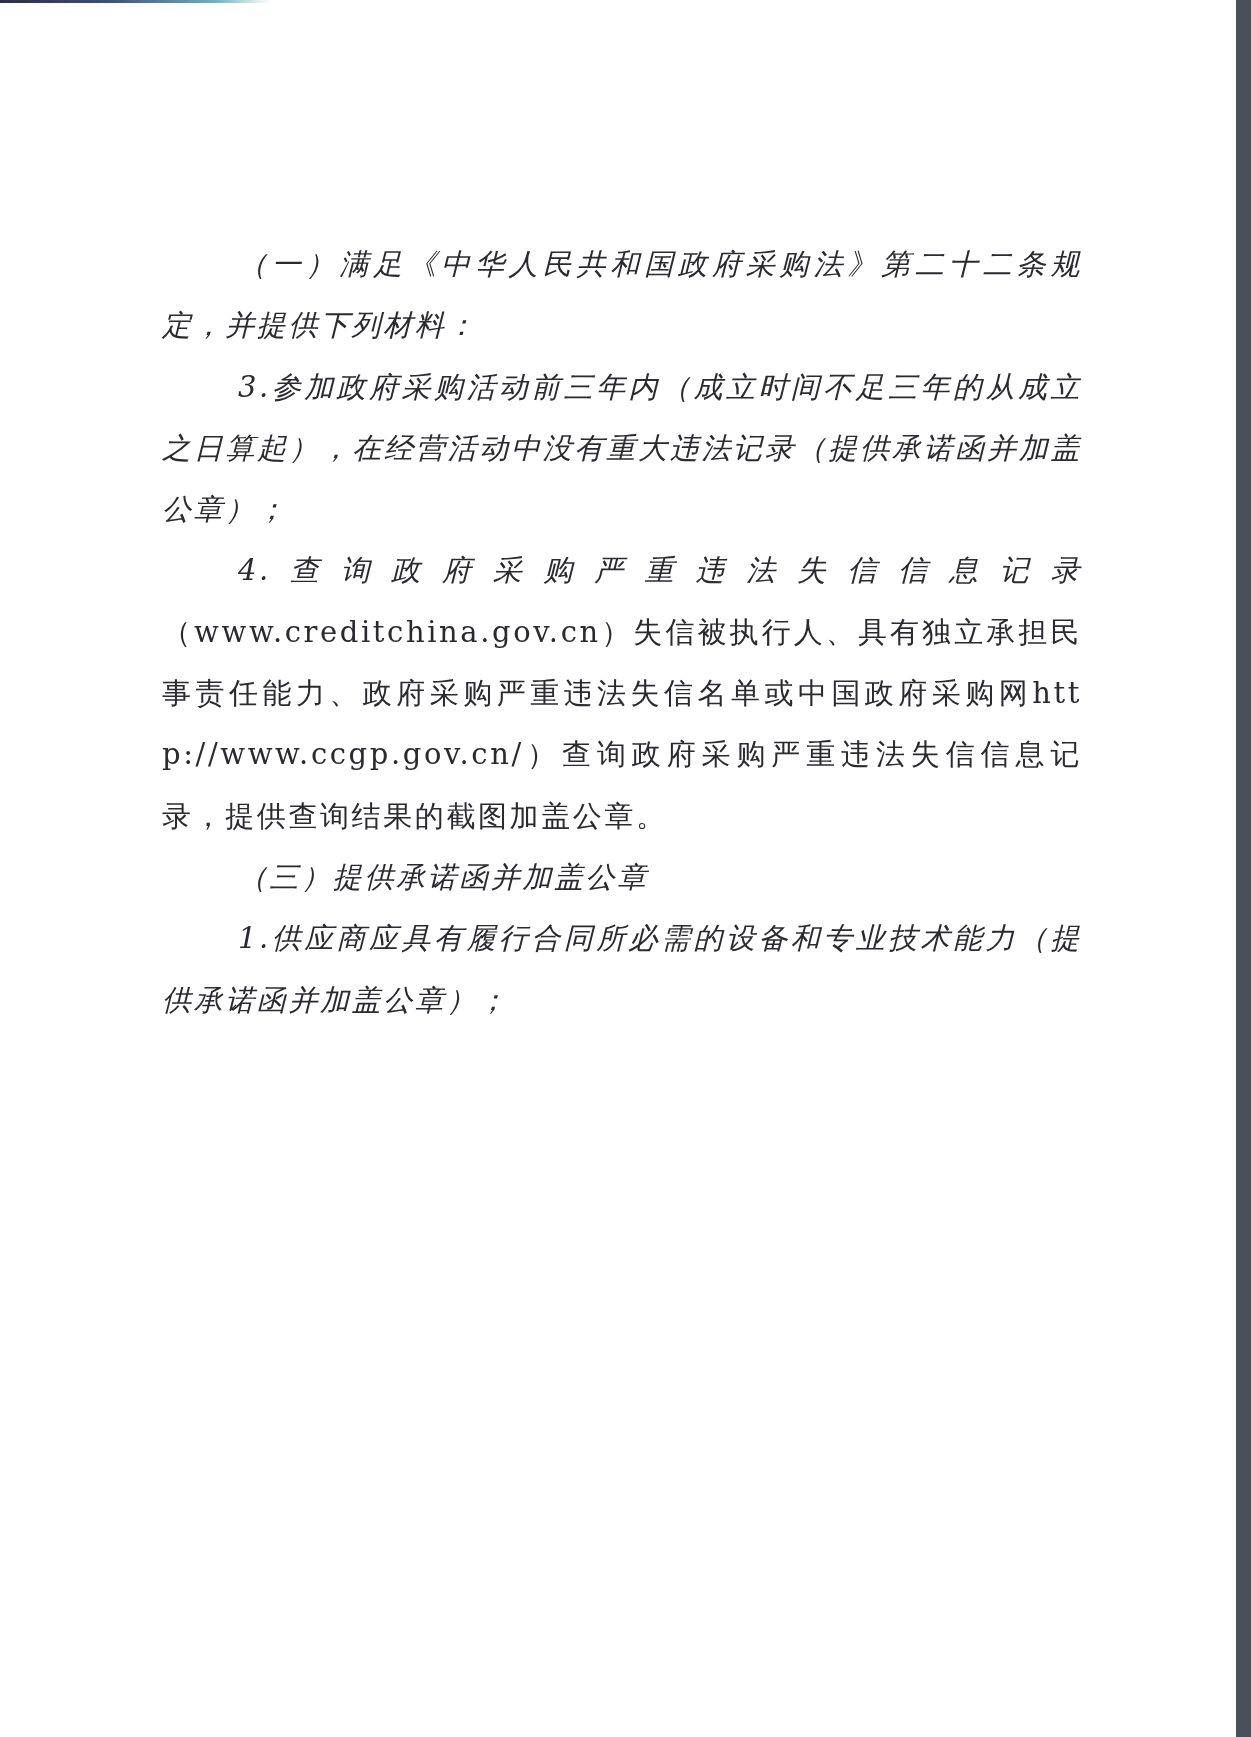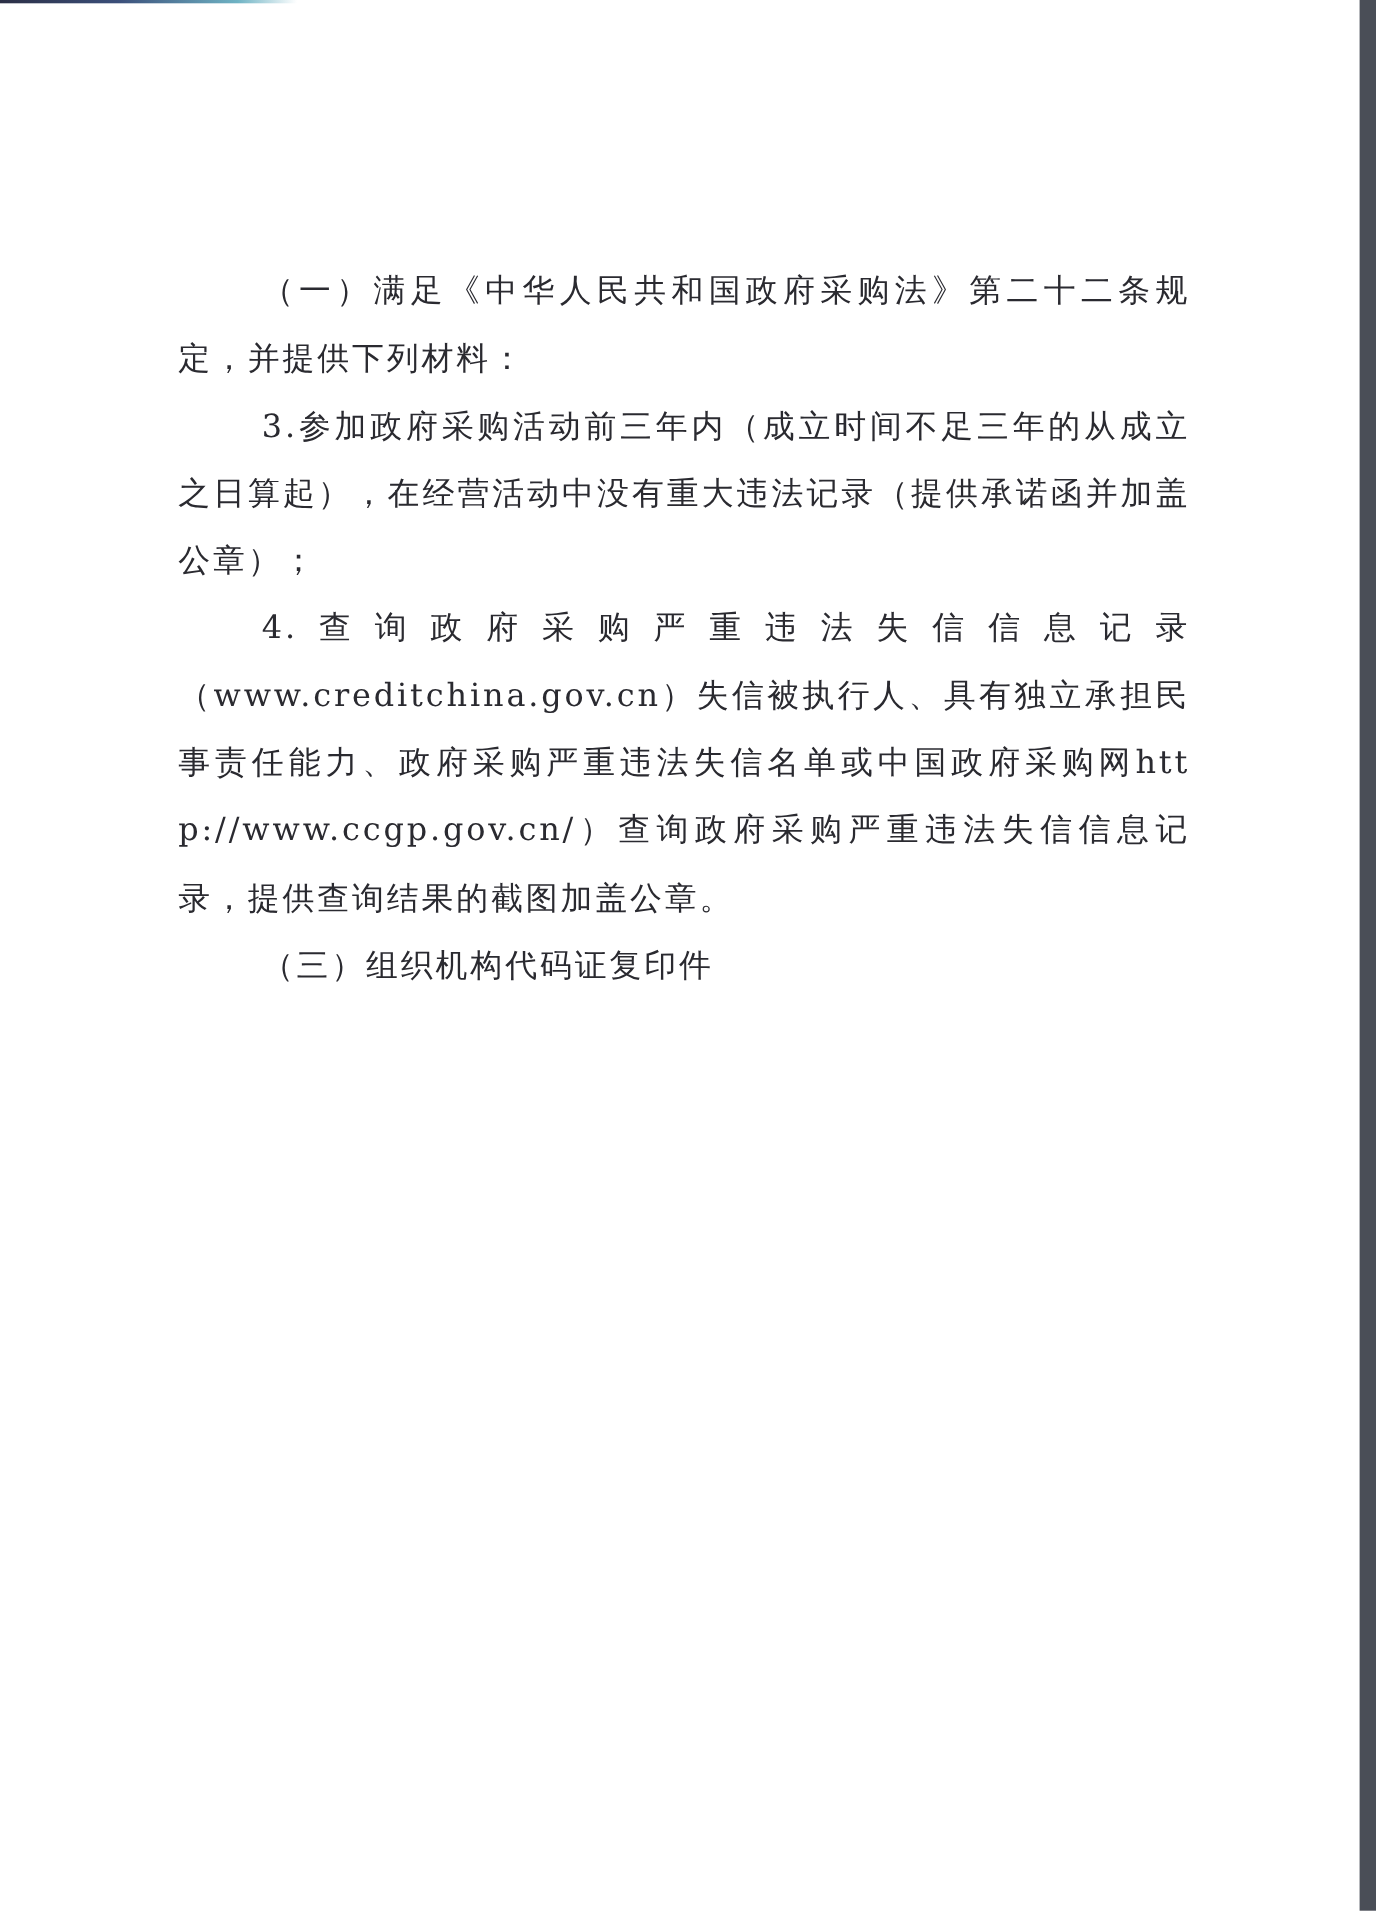--- a/index.html
+++ b/index.html
@@ -35,21 +35,21 @@
     }
     .para {
       margin: 0;
       font-size: 29px;
       line-height: 61.3px;
       letter-spacing: 2.6px;
       text-align: justify;
       text-align-last: left;
       word-break: break-all;
     }
-    .indent { text-indent: 76px; }
+    .indent { text-indent: 76px; font-style: italic; }
     .heading { font-weight: normal; }
     .spread {
       text-align: justify;
       text-align-last: justify;
       display: block;
     }
   </style>
 </head>
 <body>
 
@@ -63,16 +63,17 @@
 
 
   <p class="para indent"><span>3.</span><span>参加政府采购活动前三年内（成立时间不足三年的从成立之日算起），在经营活动中没有重大违法记录（提供承诺函并加盖公章）；</span></p>
 
   <div class="para">
     <span class="spread indent"><span>4.</span><span>查询政府采购严重违法失信信息记录</span></span>
     <span>（www.creditchina.gov.cn）失信被执行人、具有独立承担民事责任能力、政府采购严重违法失信名单或中国政府采购网http://www.ccgp.gov.cn/）查询政府采购严重违法失信信息记录，提供查询结果的截图加盖公章。</span>
   </div>
 
 
-  <p class="para indent heading"><span>（三）</span><span>组织机构代码证复印件</span></p>
+  <p class="para indent heading"><span>（三）</span><span>提供承诺函并加盖公章</span></p>
 
+  <p class="para indent"><span>1.</span><span>供应商应具有履行合同所必需的设备和专业技术能力（提供承诺函并加盖公章）；</span></p>
 
 </div>
 
 </body></html>

